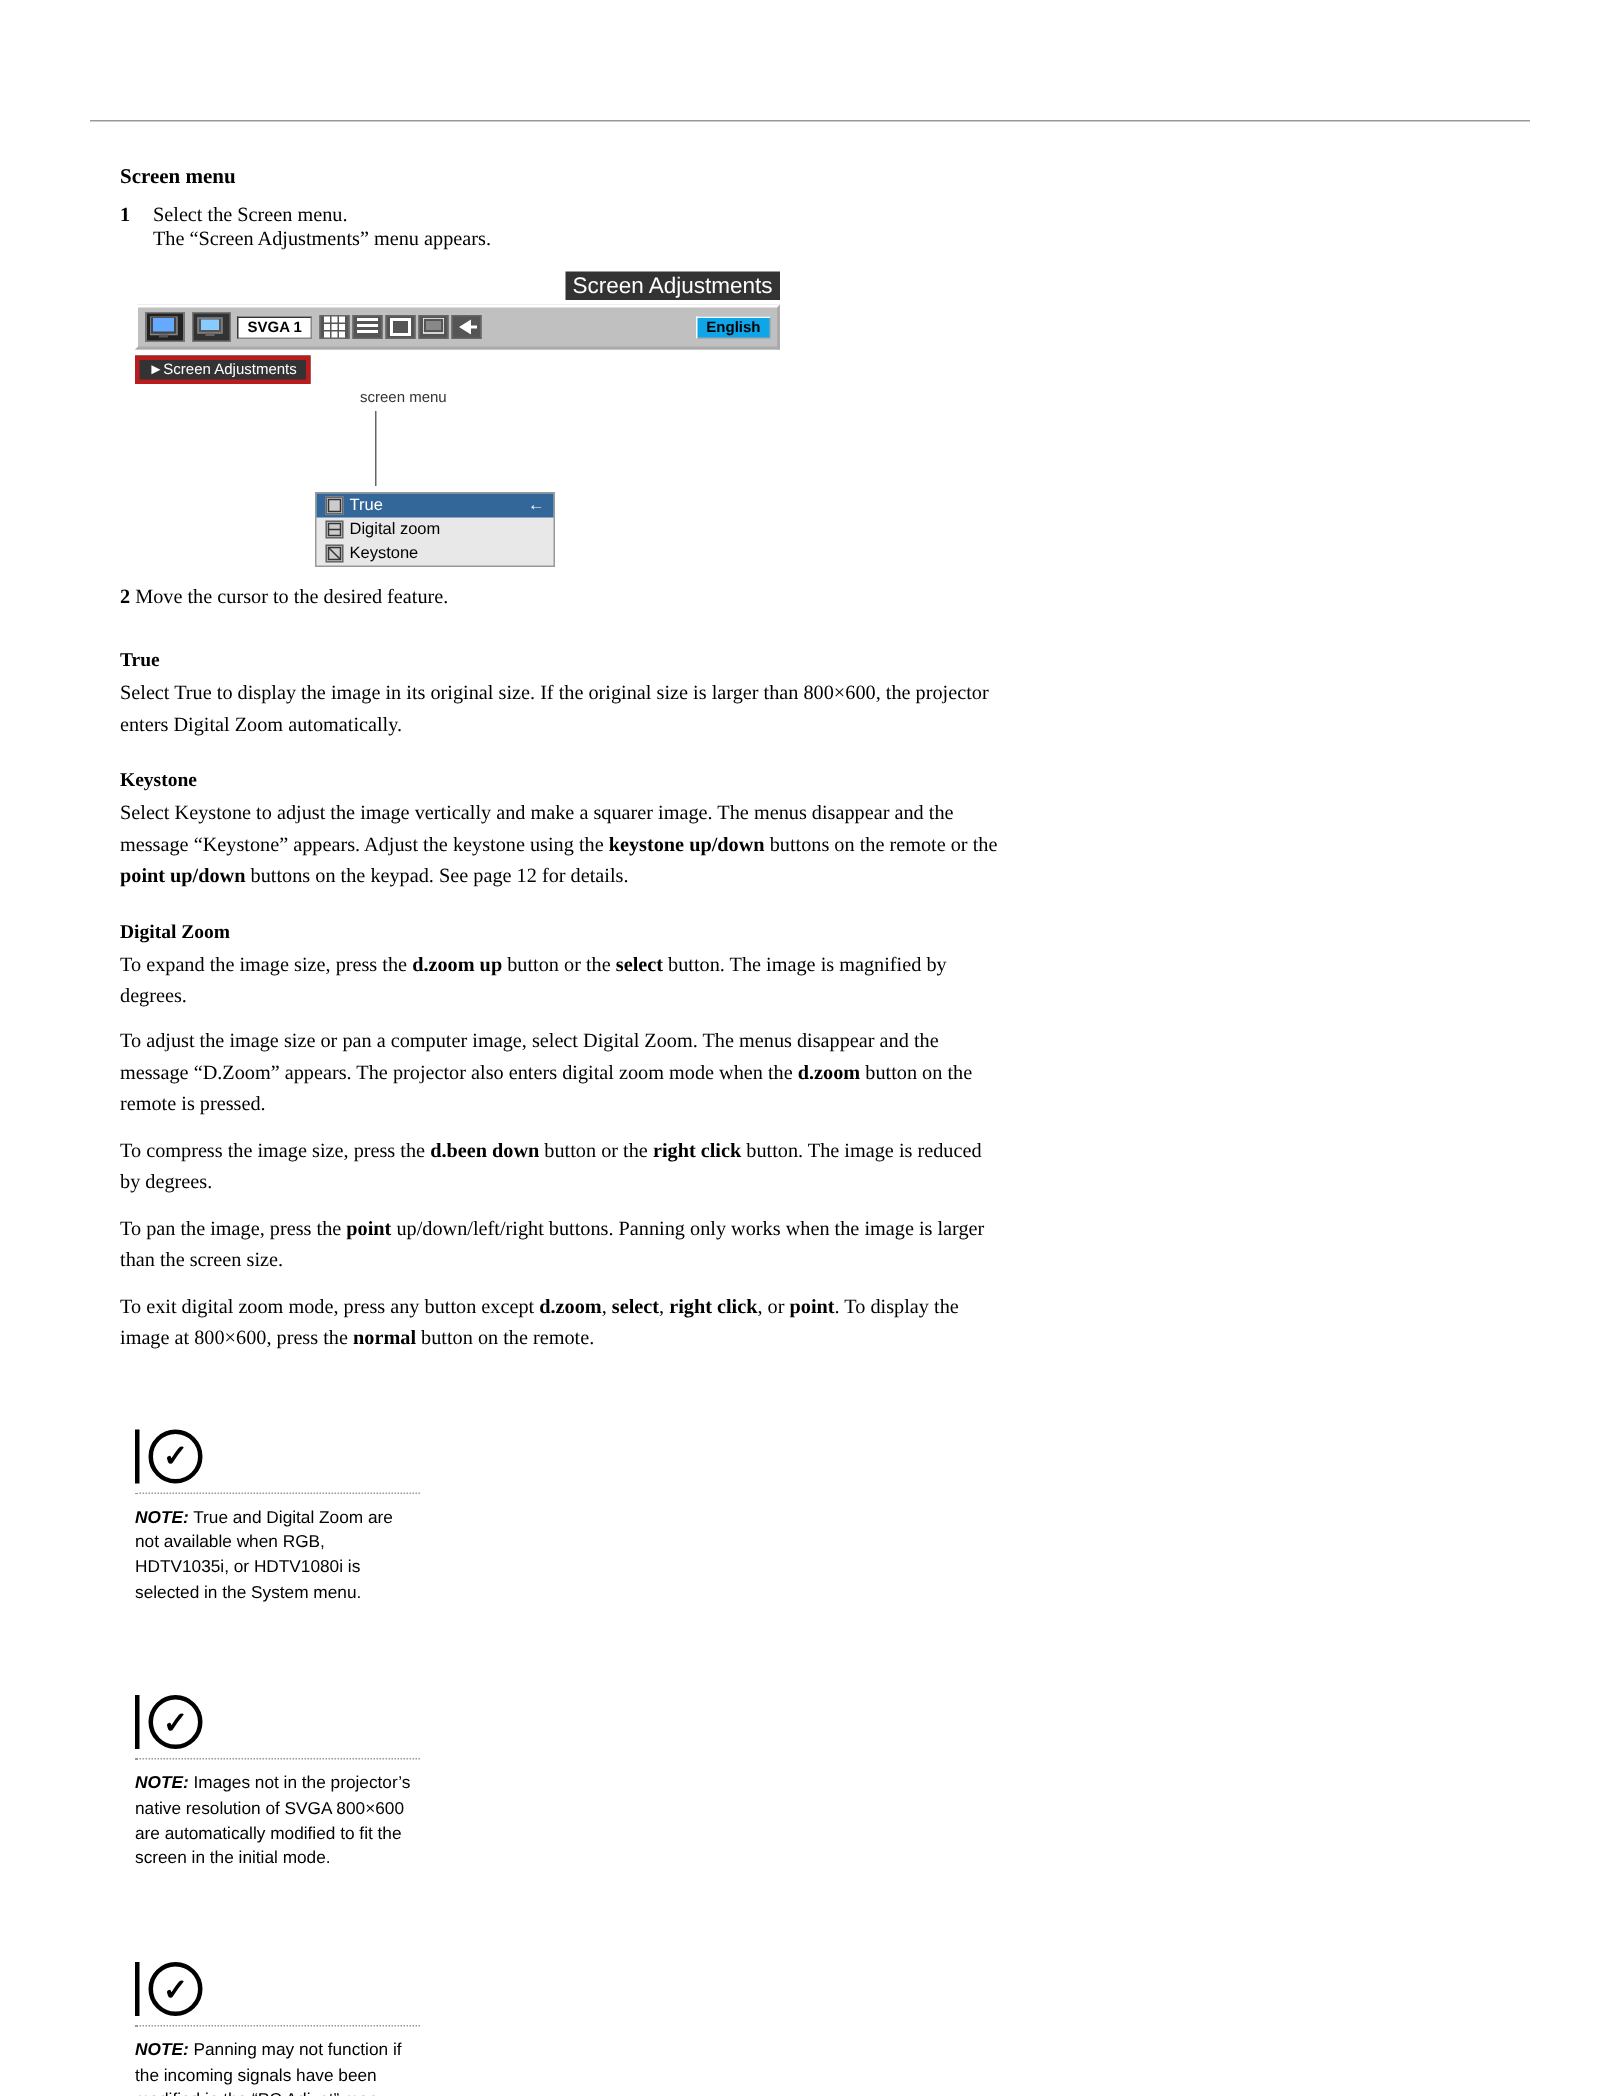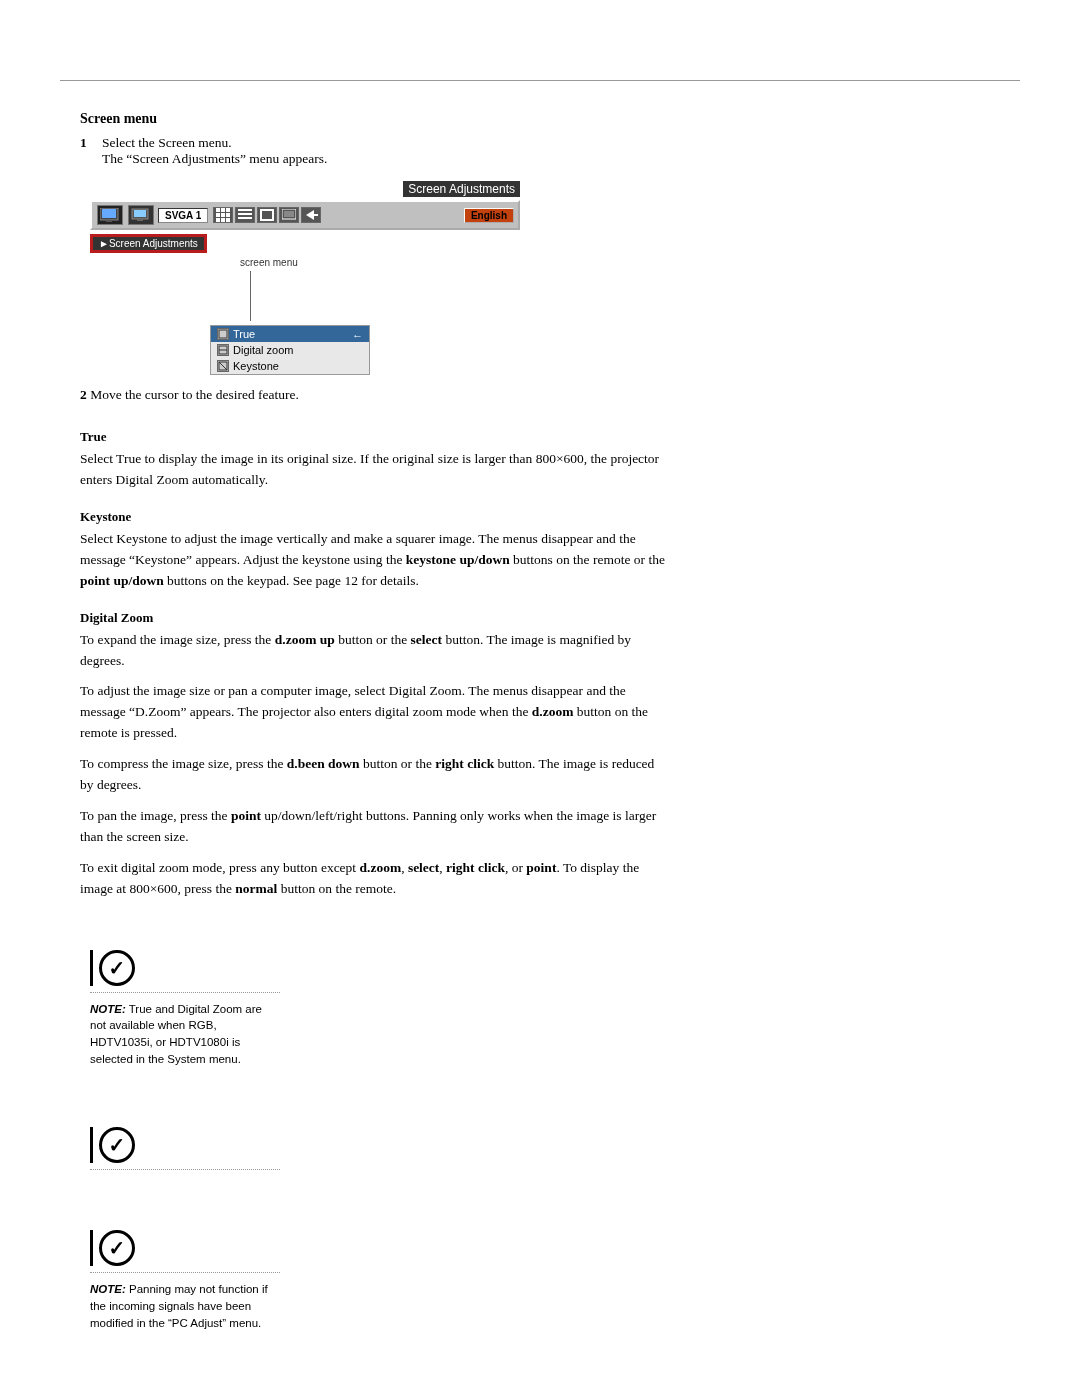--- a/index.html
+++ b/index.html
@@ -79,21 +79,21 @@
     }
 
     
     .menu-image-area {
       margin: 14px 0 10px 0;
       position: relative;
     }
 
     
     .screen-adj-label {
-      font-size: 12px;
+      font-size: 15px;
       font-family: Arial, sans-serif;
       background: #333;
       color: #fff;
       padding: 1px 5px;
       display: inline-block;
       margin-bottom: 2px;
       margin-left: 200px;
     }
 
     .menu-bar {
@@ -111,21 +111,21 @@
     .menu-svga {
       background: #fff;
       border: 1px inset #888;
       padding: 1px 6px;
       font-size: 10px;
       color: #000;
       font-weight: bold;
     }
 
     .menu-english {
-      background: #c2410c;
+      background: #0ea5e9;
       border: 1px outset #fff;
       padding: 1px 6px;
       font-size: 10px;
       font-weight: bold;
       color: #000;
       margin-left: auto;
     }
 
     .screen-adj-bar {
       background: #333;
@@ -459,20 +459,23 @@
           <b>NOTE:</b><span> True and Digital Zoom are not available when RGB, HDTV1035i, or HDTV1080i is selected in the System menu.</span>
         </div>
       </div>
 
       <div class="note-block" style="margin-top: 60px;">
         <div class="note-icon">
           <div class="note-vertical-line"></div>
           <div class="note-checkmark">✓</div>
         </div>
         <div class="note-dots-line"></div>
+        <div class="note-text">
+          <b>NOTE:</b><span> Images not in the projector’s native resolution of SVGA 800×600 are automatically modified to fit the screen in the initial mode.</span>
+        </div>
       </div>
 
       <div class="note-block" style="margin-top: 60px;">
         <div class="note-icon">
           <div class="note-vertical-line"></div>
           <div class="note-checkmark">✓</div>
         </div>
         <div class="note-dots-line"></div>
         <div class="note-text">
           <b>NOTE:</b><span> Panning may not function if the incoming signals have been modified in the “PC Adjust” menu.</span>

